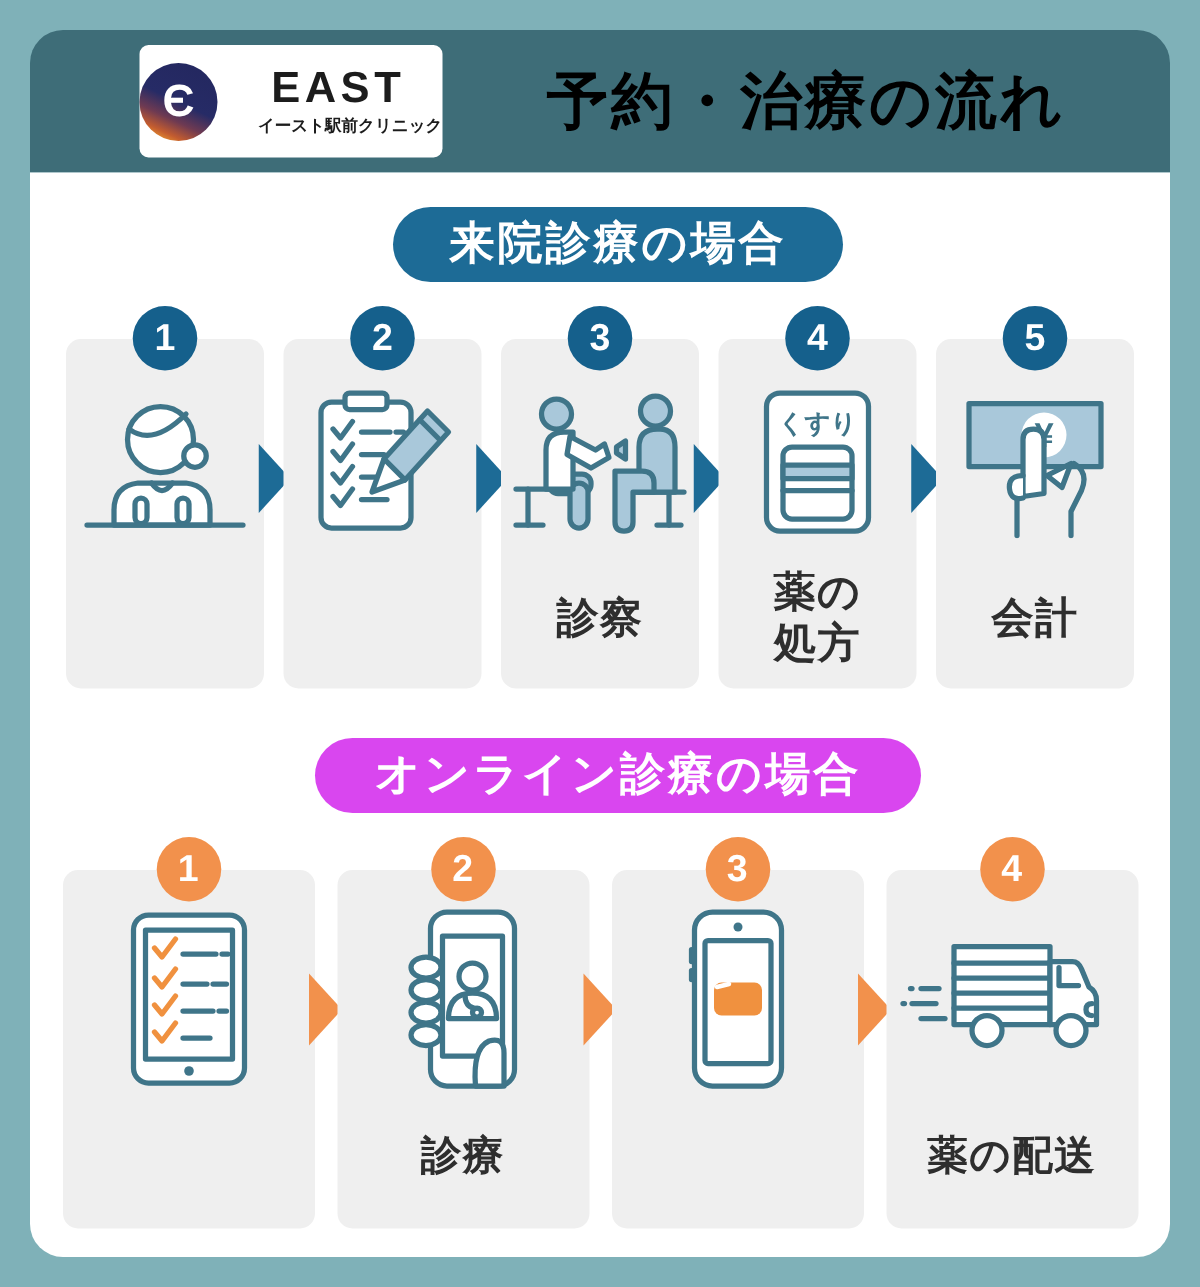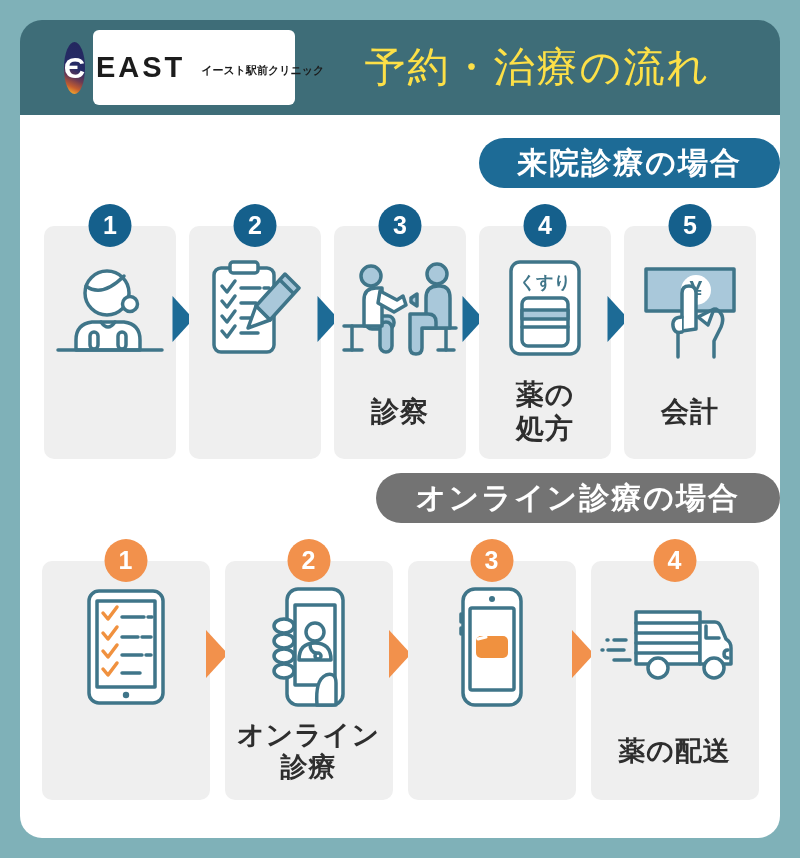--- a/index.html
+++ b/index.html
@@ -9,32 +9,32 @@
 
   
   .header{height:95px;background:#3e6d78;border-radius:22px 22px 0 0;
     display:flex;align-items:center;padding-left:73px;box-sizing:border-box;}
   .logo-box{width:202px;height:75px;background:#ffffff;border-radius:6px;
     display:flex;align-items:center;justify-content:center;gap:11px;flex:none;}
   .logo-mark{width:52px;height:52px;border-radius:50%;
     background:linear-gradient(205deg,#23275e 0%,#262b66 50%,#6e3a52 68%,#c35c2f 82%,#f0a22f 93%,#ffc43f 100%);
     color:#fff;display:flex;align-items:center;justify-content:center;
     font-size:30px;font-weight:bold;}
-  .logo-text{display:flex;flex-direction:row;align-items:center;line-height:1;}
+  .logo-text{display:flex;flex-direction:column;align-items:center;line-height:1;}
   .logo-brand{font-size:29px;font-weight:bold;color:#1c1c1c;letter-spacing:3px;}
   .logo-sub{font-size:11px;font-weight:bold;color:#1c1c1c;margin-top:5px;white-space:nowrap;margin-left:16px;}
-  .title{flex:1;text-align:center;color:#fde047;font-size:41px;font-weight:normal;letter-spacing:2px;}
+  .title{flex:1;text-align:center;color:#000000;font-size:41px;font-weight:bold;letter-spacing:2px;}
 
   
   .content{height:723px;background:#ffffff;border-radius:0 0 22px 22px;box-sizing:border-box;}
-  .pill-row{text-align:right;padding-left:24px;}
+  .pill-row{text-align:center;padding-left:24px;}
   .pill{display:inline-block;color:#fff;font-weight:bold;border-radius:30px;
     font-size:30px;letter-spacing:2px;line-height:1;}
   .pill.blue{background:#1d6b96;padding:10px 38px;margin-top:23px;}
-  .pill.orange{background:#737373;padding:10px 40px;margin-top:14px;}
+  .pill.orange{background:#d946ef;padding:10px 40px;margin-top:33px;}
 
   .cards{display:flex;justify-content:center;margin-top:38px;}
   .card{position:relative;background:#efefef;border-radius:10px;
     display:flex;flex-direction:column;align-items:center;}
   .row1 .card{width:132px;height:233px;}
   .row2 .card{width:168px;height:239px;}
   .badge{position:absolute;top:-22px;left:50%;transform:translateX(-50%);
     width:43px;height:43px;border-radius:50%;color:#fff;font-size:25px;font-weight:bold;
     display:flex;align-items:center;justify-content:center;}
   .row1 .badge{background:#15608c;}
@@ -254,21 +254,20 @@
             <path class="st" d="M55,58 Q55,66 61,67"></path>
             <circle class="fw" cx="63" cy="70" r="3"></circle>
             <ellipse class="fw" cx="29" cy="40" rx="10" ry="7"></ellipse>
             <ellipse class="fw" cx="29" cy="55" rx="10" ry="7"></ellipse>
             <ellipse class="fw" cx="29" cy="70" rx="10" ry="7"></ellipse>
             <ellipse class="fw" cx="29" cy="85" rx="10" ry="7"></ellipse>
             <path class="fw" d="M62,119 Q60,94 71,89 Q81,86 81,97 L81,119 Z"></path>
           </svg>
         </div>
         <div class="label">
-          <span>オンライン</span>
           <span>診療</span>
         </div>
       </div>
 
       <div class="gap">
           <span class="arrow"></span>
         </div>
 
       <div class="card">
         <div class="badge">3</div>

